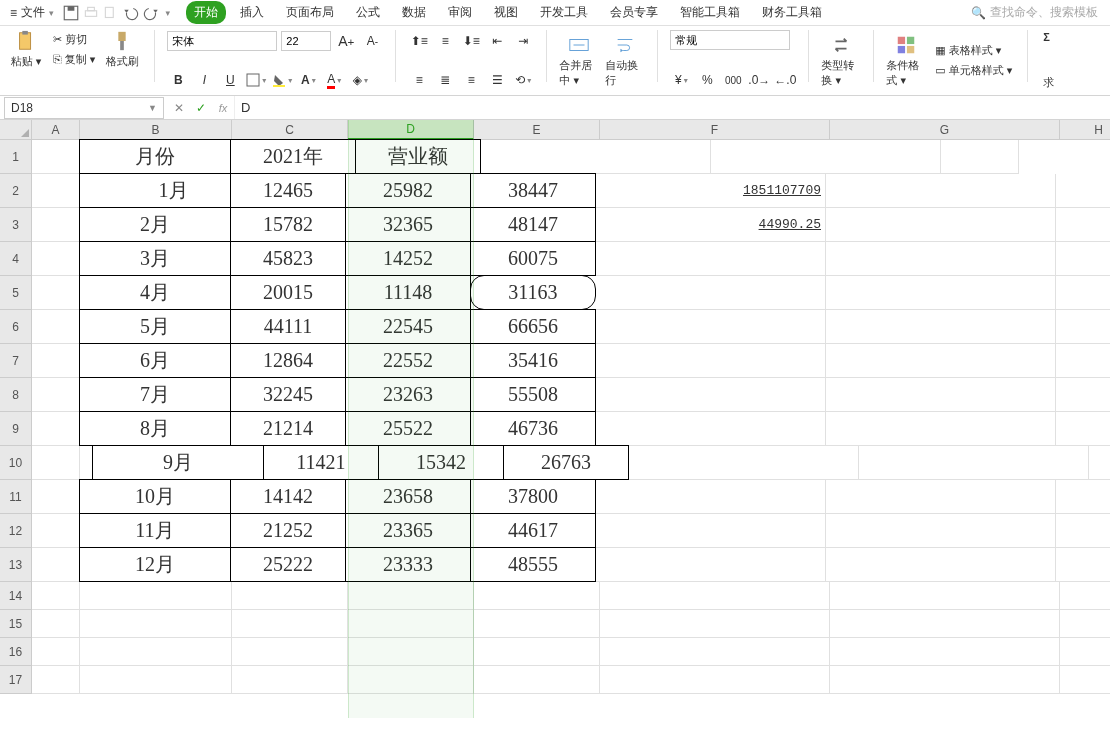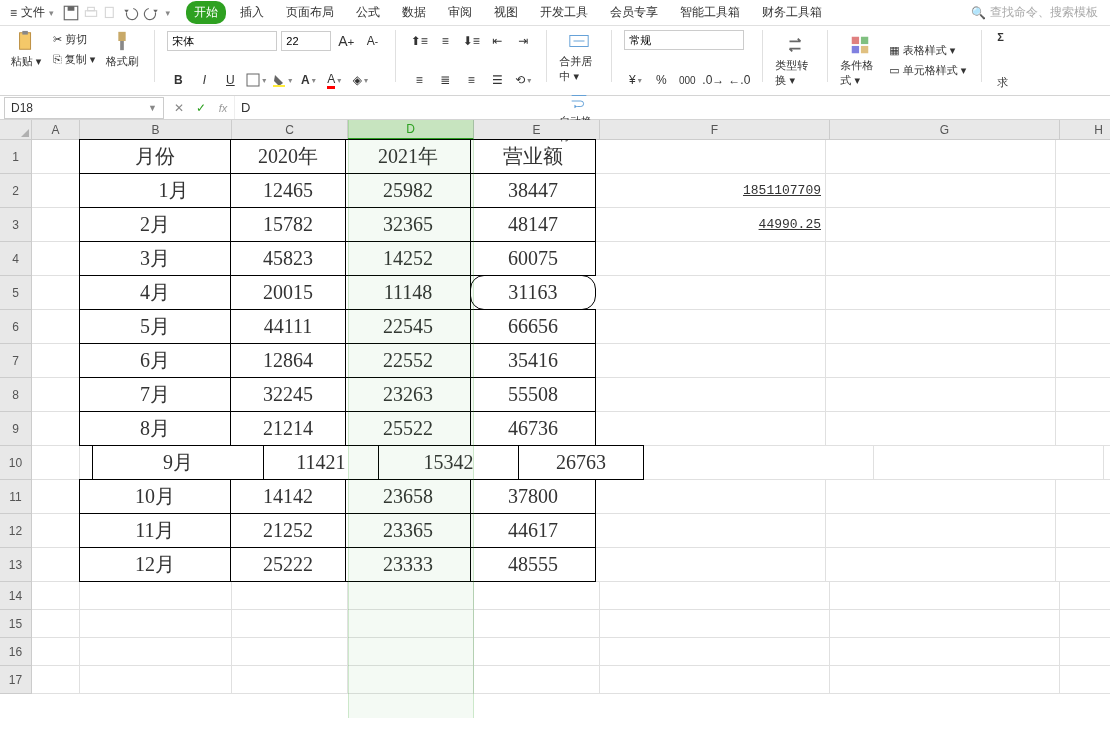--- a/index.html
+++ b/index.html
@@ -198,21 +198,21 @@
     <div class="group-row">
       <div class="icon-btn">≡</div>
       <div class="icon-btn">≣</div>
       <div class="icon-btn">≡</div>
       <div class="icon-btn">☰</div>
       <div class="icon-btn drop">⟲</div>
     </div>
   </div>
   <div class="sep"></div>
 
-  <div class="group" style="flex-direction:column;align-items:center;gap:6px">
+  <div class="group" style="flex-direction:row;align-items:center;gap:6px">
     <div class="big-btn">
       <span class="ico" style="width:22px;height:22px">
           <svg viewBox="0 0 24 24">
             <rect x="2" y="6" width="20" height="12" fill="none" stroke="#5b9bd5"></rect>
             <path d="M6 12 h12" stroke="#5b9bd5"></path>
           </svg>
         </span>
       <span><span>合并居中</span> ▾</span>
     </div>
     <div class="big-btn">
@@ -320,21 +320,20 @@
       <div class="row-h">13</div>
       <div class="row-h" style="height: 28px;">14</div>
       <div class="row-h" style="height: 28px;">15</div>
       <div class="row-h" style="height: 28px;">16</div>
       <div class="row-h" style="height: 28px;">17</div>
     </div>
   <div class="grid" id="grid">
       <div class="grid-row">
         <div class="cell ctr" style="width: 48px;"></div>
         <div class="cell b ctr" style="width: 152px;">月份</div>
-        <div class="cell b ctr" style="width: 116px;">2020年</div>
         <div class="cell b ctr" style="width: 126px;">2021年</div>
         <div class="cell b ctr" style="width: 126px;">营业额</div>
         <div class="cell rt small" style="width: 230px;"></div>
         <div class="cell" style="width: 230px;"></div>
         <div class="cell" style="width: 78px;"></div>
       </div>
       <div class="grid-row">
         <div class="cell" style="width: 48px;"></div>
         <div class="cell b ctr" style="width: 152px; padding-left: 41px;">1月</div>
         <div class="cell b ctr" style="width: 116px;">12465</div>
@@ -411,21 +410,21 @@
         <div class="cell b ctr" style="width: 126px;">25522</div>
         <div class="cell b ctr" style="width: 126px;">46736</div>
         <div class="cell rt small" style="width: 230px;"></div>
         <div class="cell" style="width: 230px;"></div>
         <div class="cell" style="width: 78px;"></div>
       </div>
       <div class="grid-row">
         <div class="cell" style="width: 48px;"></div>
         <div class="cell b ctr" style="width: 172px; margin-left: 12px;">9月</div>
         <div class="cell b ctr" style="width: 116px;">11421</div>
-        <div class="cell b ctr" style="width: 141px;">15342</div>
+        <div class="cell b ctr" style="width: 126px;">15342</div>
         <div class="cell b ctr" style="width: 126px;">26763</div>
         <div class="cell rt small" style="width: 230px;"></div>
         <div class="cell" style="width: 230px;"></div>
         <div class="cell" style="width: 78px;"></div>
       </div>
       <div class="grid-row">
         <div class="cell" style="width: 48px;"></div>
         <div class="cell b ctr" style="width: 152px;">10月</div>
         <div class="cell b ctr" style="width: 116px;">14142</div>
         <div class="cell b ctr" style="width: 126px;">23658</div>

